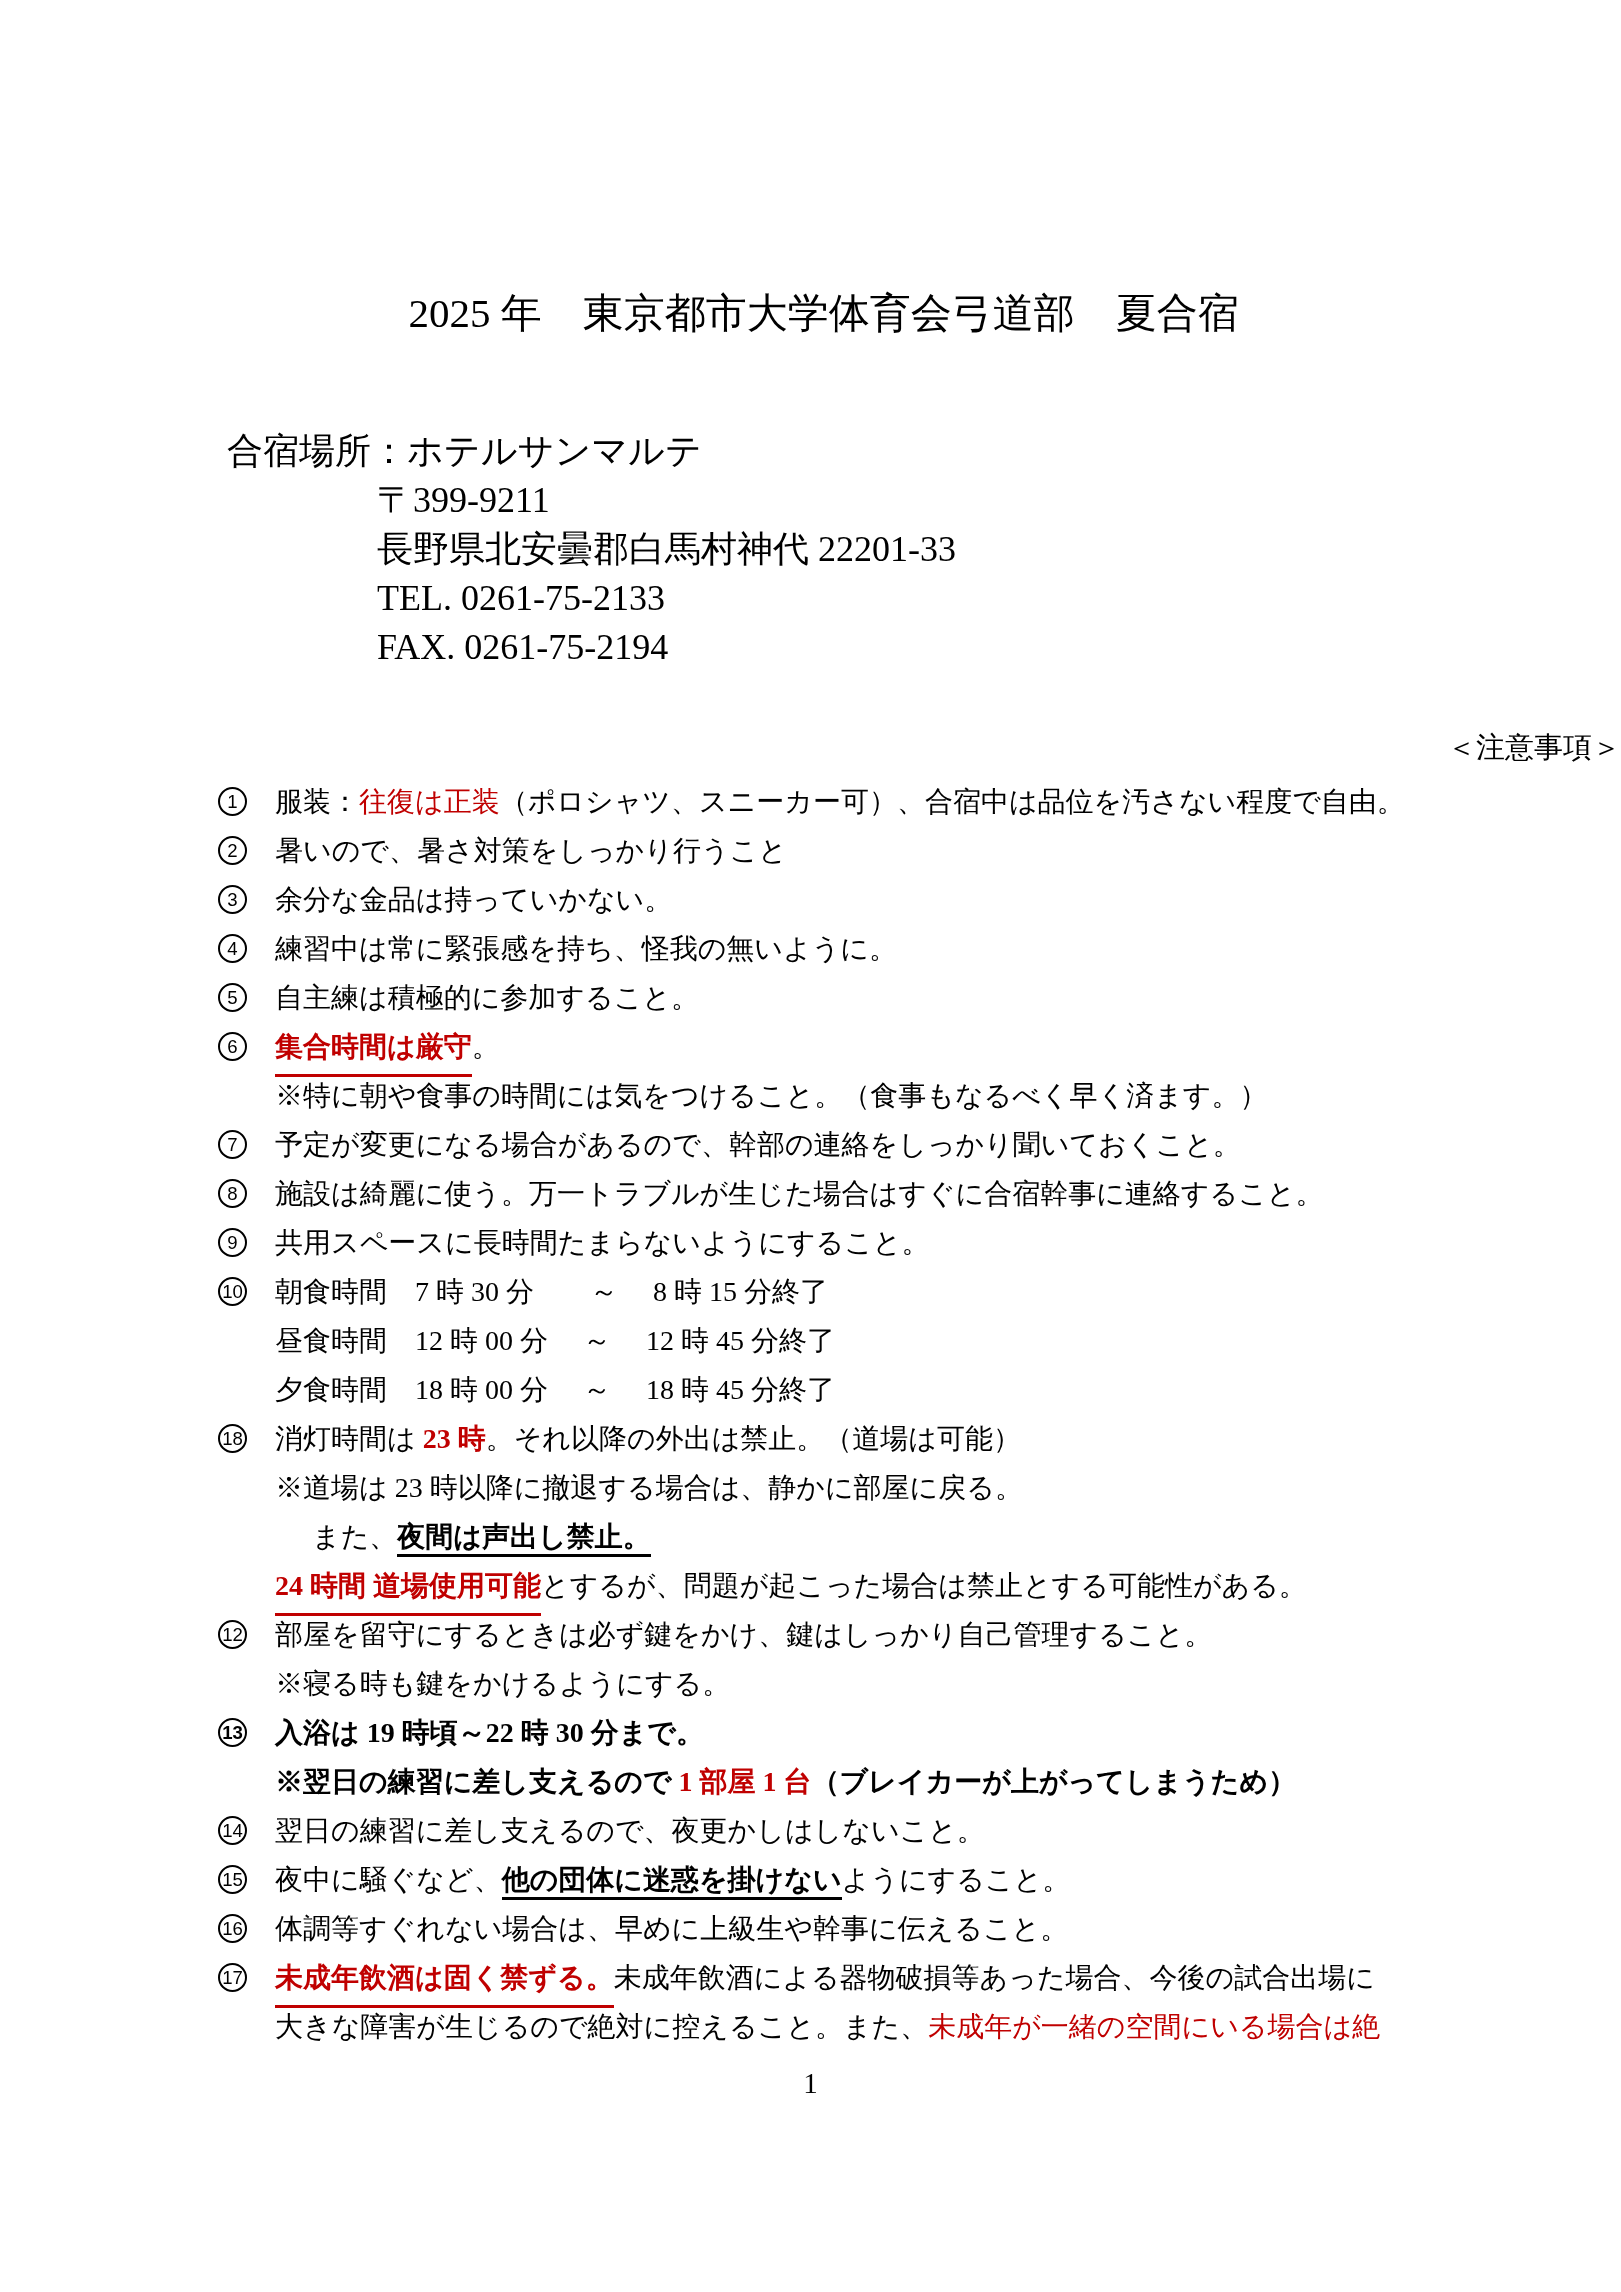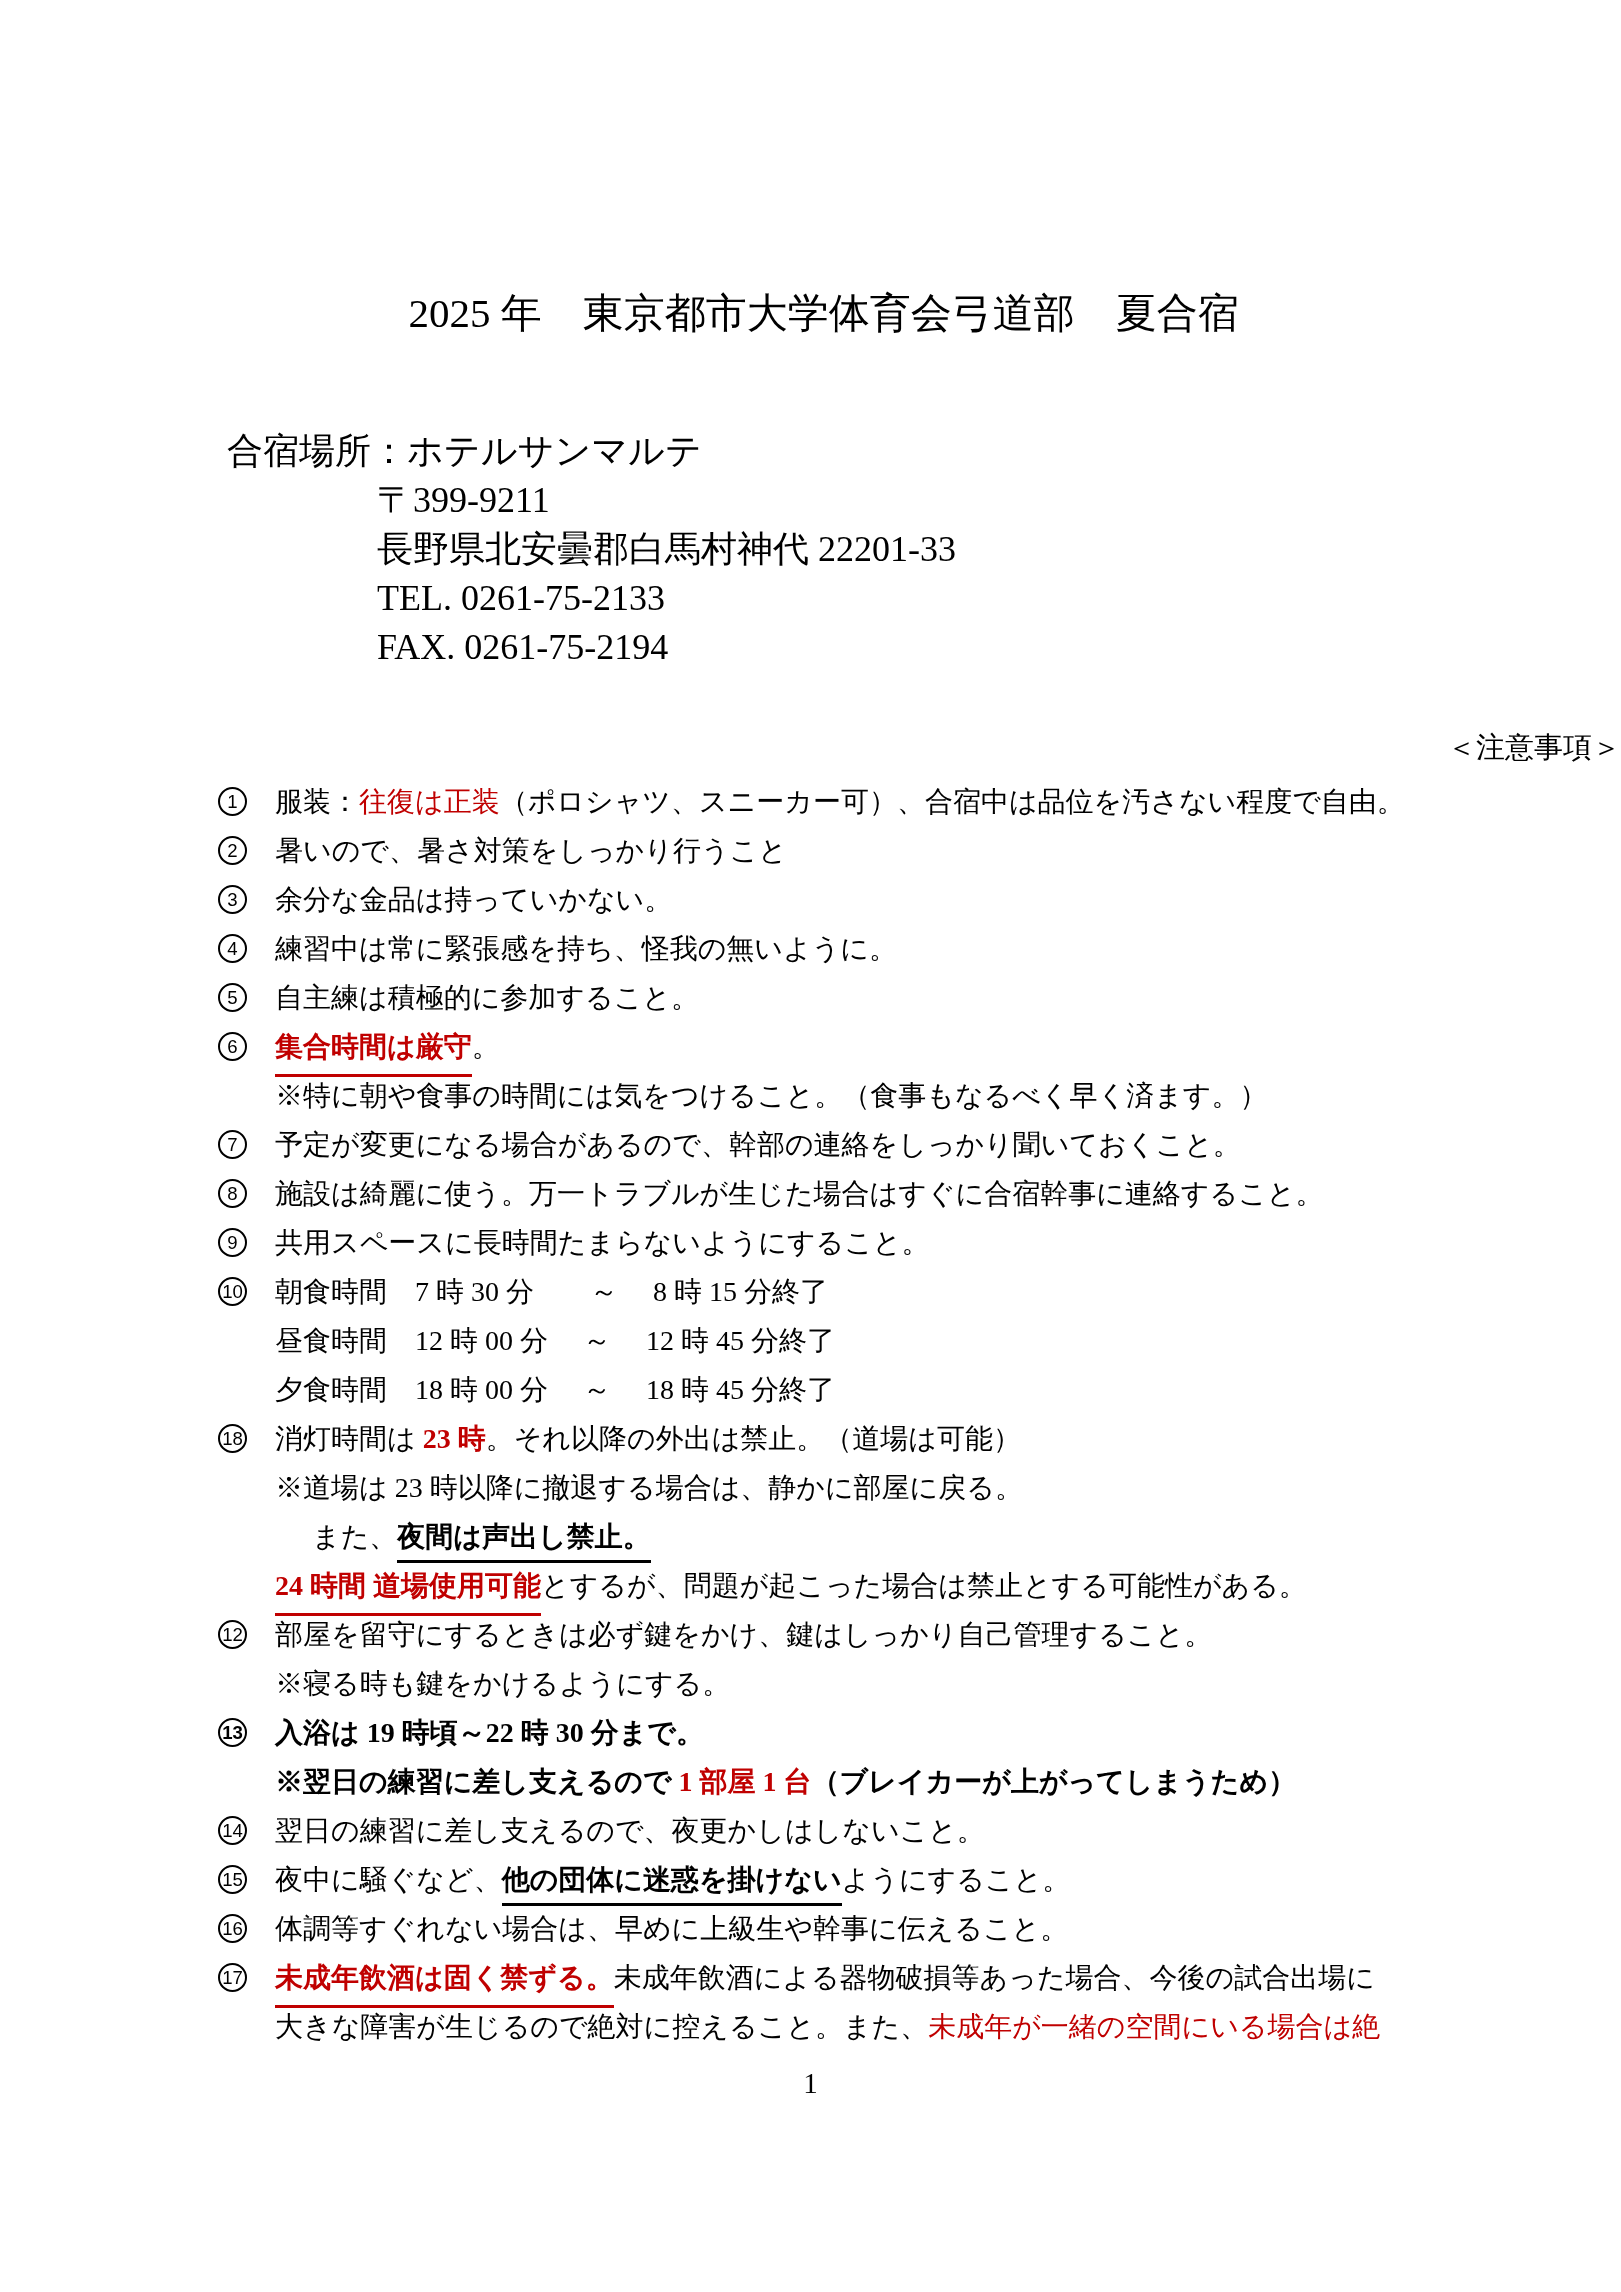--- a/index.html
+++ b/index.html
@@ -72,21 +72,21 @@
   .bold-line .circle { border-width: 2.9px; font-weight: bold; }
   .txt { white-space: nowrap; }
   .indent1 .txt { margin-left: 37px; }
   .seg-normal {}
   .seg-red { color: var(--red-color); }
   .seg-bold { font-weight: bold; }
   .seg-red-bold { color: var(--red-color); font-weight: bold; }
   .seg-bold-underline {
     font-weight: bold;
     border-bottom: 3.9px solid #000;
-    padding-bottom: 8px;
+    padding-bottom: 2px;
   }
   .seg-red-bold-underline {
     color: var(--red-color);
     font-weight: bold;
     border-bottom: 3.9px solid var(--red-color);
     padding-bottom: 12px;
   }
   .page-number {
     position: absolute;
     top: 2066px;

